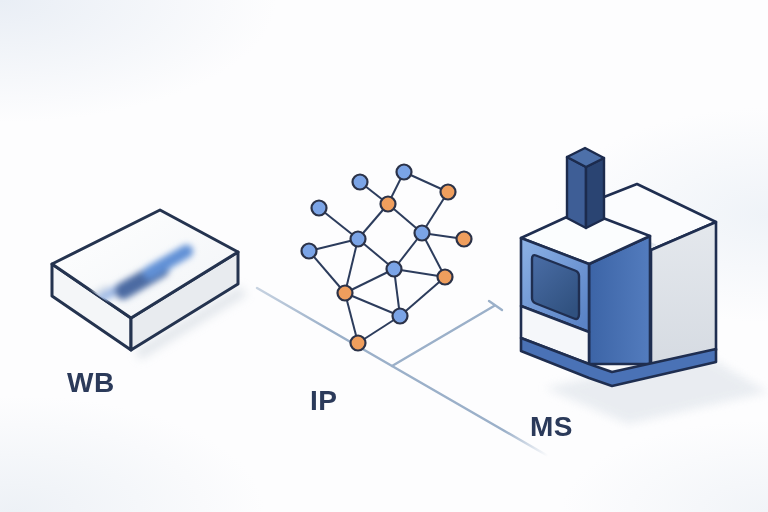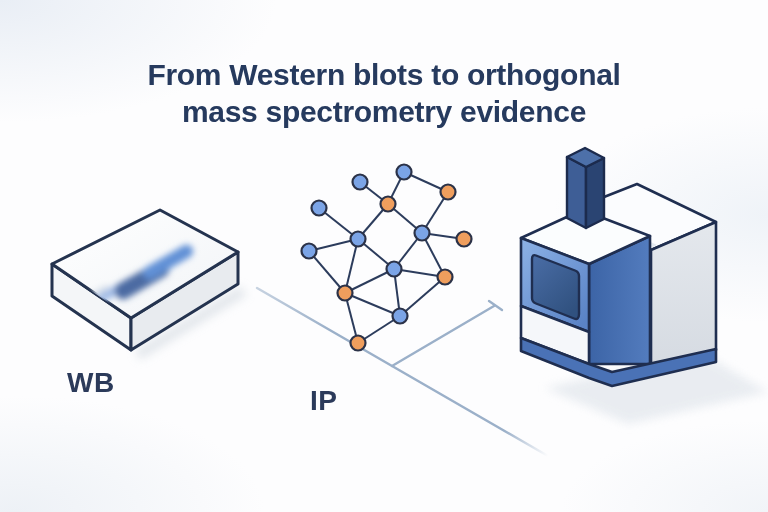--- a/index.html
+++ b/index.html
@@ -142,19 +142,16 @@
       <path d="M 521 306 L 589 332 L 589 364 L 521 338 Z" fill="#f5f7fa" stroke="#1f2e50" stroke-width="2.6"></path>
       <path d="M 521 338 L 589 364 L 612 372 L 716 349 L 716 362 L 612 386 L 589 378 L 521 351 Z" fill="#4a72b6" stroke="#1f2e50" stroke-width="2.6"></path>
       <g stroke="#1c2b4d" stroke-width="2.4">
         <path d="M 567 157 L 586 167 L 586 228 L 567 218 Z" fill="#3e5e96"></path>
         <path d="M 586 167 L 604 158 L 604 219 L 586 228 Z" fill="#2a4472"></path>
         <path d="M 585 148 L 604 158 L 586 167 L 567 157 Z" fill="#4d70a9"></path>
       </g>
     </g>
   </svg>
 
-  <h1 class="title">
-    <span>From Western blots to orthogonal</span><br>
-    <span>mass spectrometry evidence</span>
-  </h1>
   <div class="fig-label label-wb">WB</div>
   <div class="fig-label label-ip">IP</div>
+  <div class="fig-label label-ms">MS</div>
 </div>
 
 </body></html>

